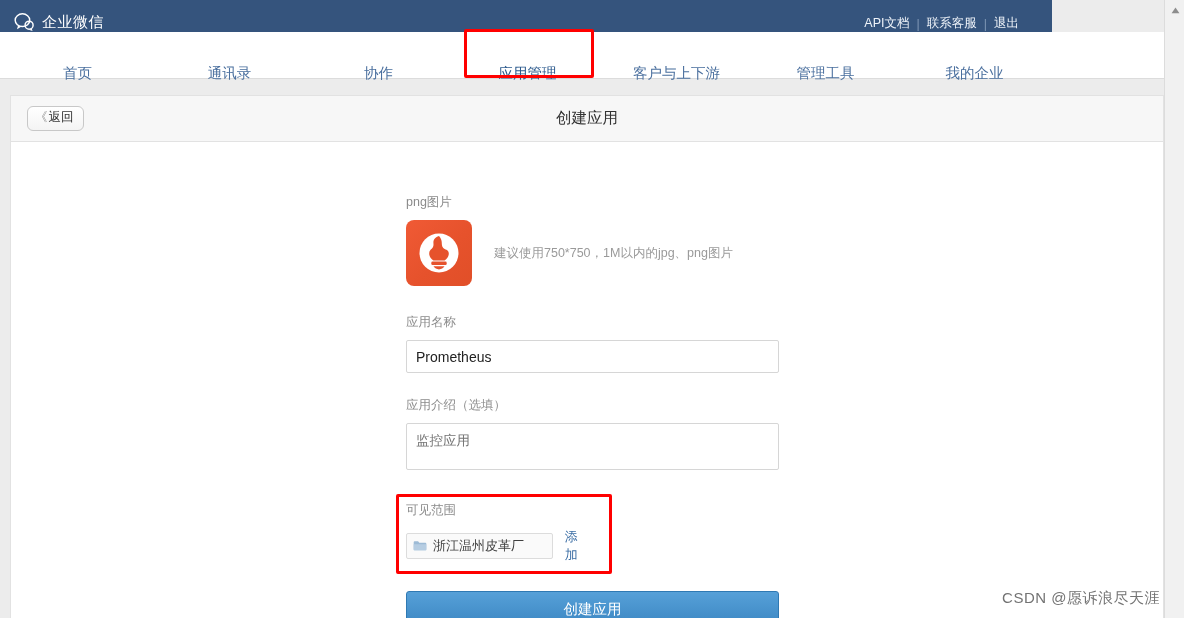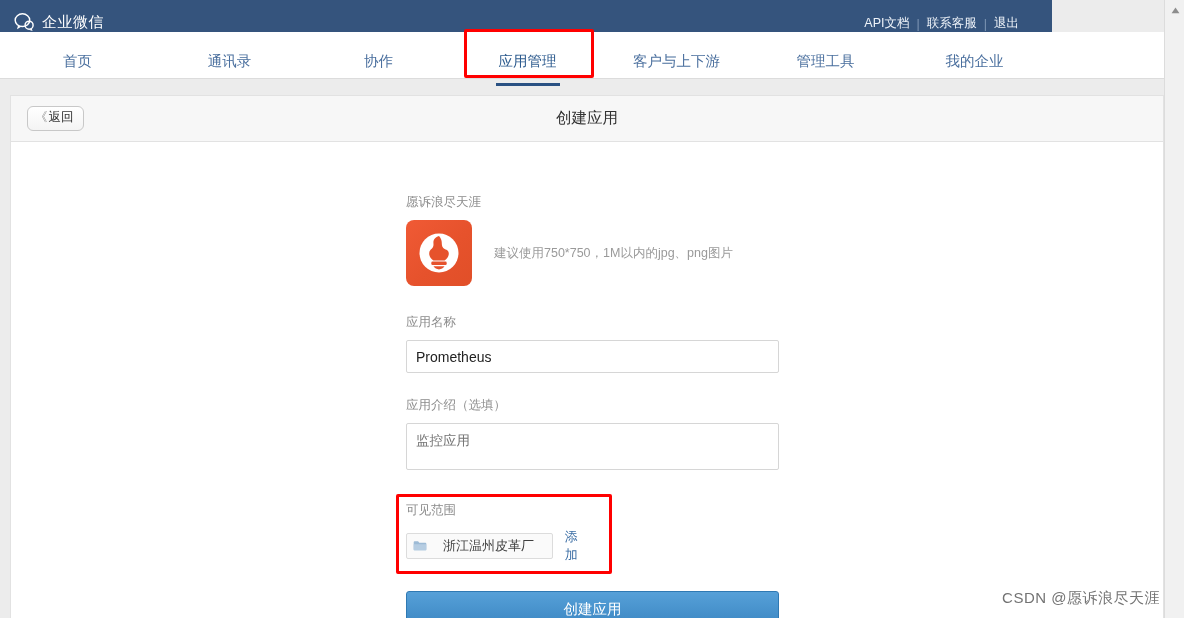--- a/index.html
+++ b/index.html
@@ -61,20 +61,21 @@
     list-style: none;
   }
   .navitem {
     flex: 0 0 149px;
     height: 59px;
     display: flex; align-items: center; justify-content: center;
     font-size: 14.5px;
     color: #4a6f9e;
     position: relative;
     cursor: pointer;
+    margin-top: 12px;
   }
   .navitem:first-child { flex: 0 0 155px; }
   .navitem.active { color: #2d5b8e; }
   .navitem.active::after {
     content: "";
     position: absolute;
     left: 50%; transform: translateX(-50%);
     bottom: 5px;
     width: 64px; height: 3px;
     background: #2a5183;
@@ -189,21 +190,21 @@
     pointer-events: none;
   }
   .scope-row { display: flex; align-items: center; }
   .scope-tag {
     display: flex; align-items: center;
     width: 150px; height: 26px;
     border: 1px solid #dcdcdc;
     background: #fafafa;
     border-radius: 2px;
     padding: 0 6px;
-    gap: 16px;
+    gap: 6px;
   }
   .folder-icon { width: 14px; height: 12px; display: block; flex: 0 0 14px; }
   .scope-tag-label {
     font-size: 13px;
     color: #3f3f3f;
     white-space: nowrap;
   }
   .scope-add {
     margin-left: 12px;
     font-size: 13px;
@@ -294,21 +295,21 @@
   <div class="panel">
 
     <div class="panel-head">
       <button class="back-btn"><span class="chev">《</span><span>返回</span></button>
       <div class="panel-title">创建应用</div>
     </div>
 
     <div class="form">
 
       <div class="field">
-        <div class="field-label">愿诉浪尽天涯</div>
+        <div class="field-label">png图片</div>
         <div class="logo-row">
           <div class="logo-box">
             <svg width="52" height="52" viewBox="0 0 64 64" xmlns="http://www.w3.org/2000/svg">
               <circle cx="32" cy="32" r="24" fill="#ffffff"></circle>
               <path d="M32 11 c5.5 6 2 10.5 5 14.5 c2.4 3.2 6.5 1.6 7 6.5 c0.4 4-2.2 7.3-5.1 9.2 h-13.8 c-3-1.9-5.5-5.2-5.1-9.2 c0.4-4 3.3-4.6 4.6-7.3 c1.5-3.1-0.4-6.1 1.2-9.1 c0.9-1.7 2.5-3.3 6.2-4.6 z" fill="#e6522c"></path>
               <rect x="22.5" y="42.6" width="19" height="4.2" rx="1.6" fill="#e6522c"></rect>
               <path d="M25.2 48.4 h13.6 a8 8 0 0 1 -13.6 0 z" fill="#e6522c"></path>
             </svg>
           </div>
           <div class="logo-hint">建议使用750*750，1M以内的jpg、png图片</div>

